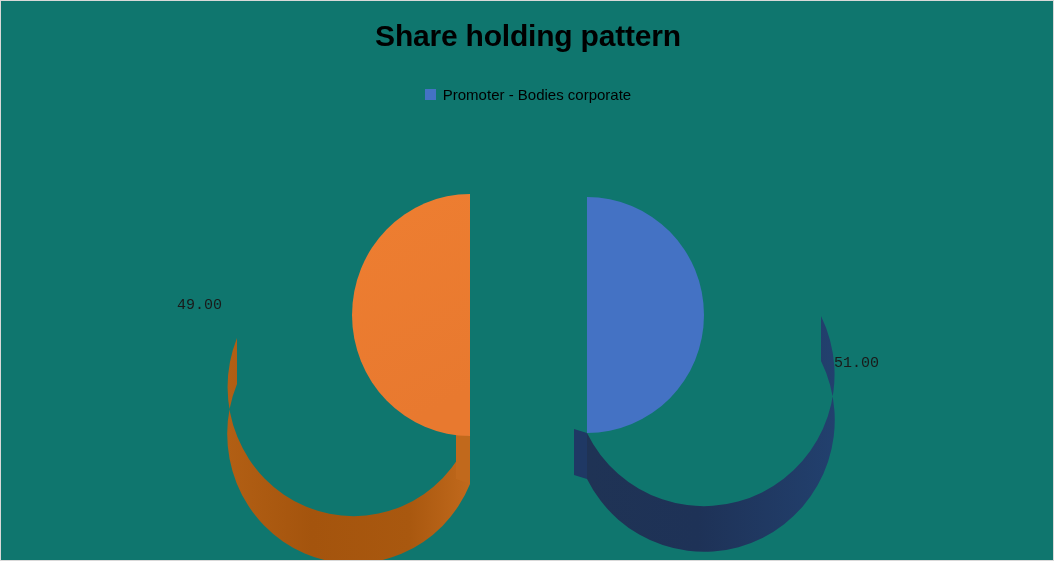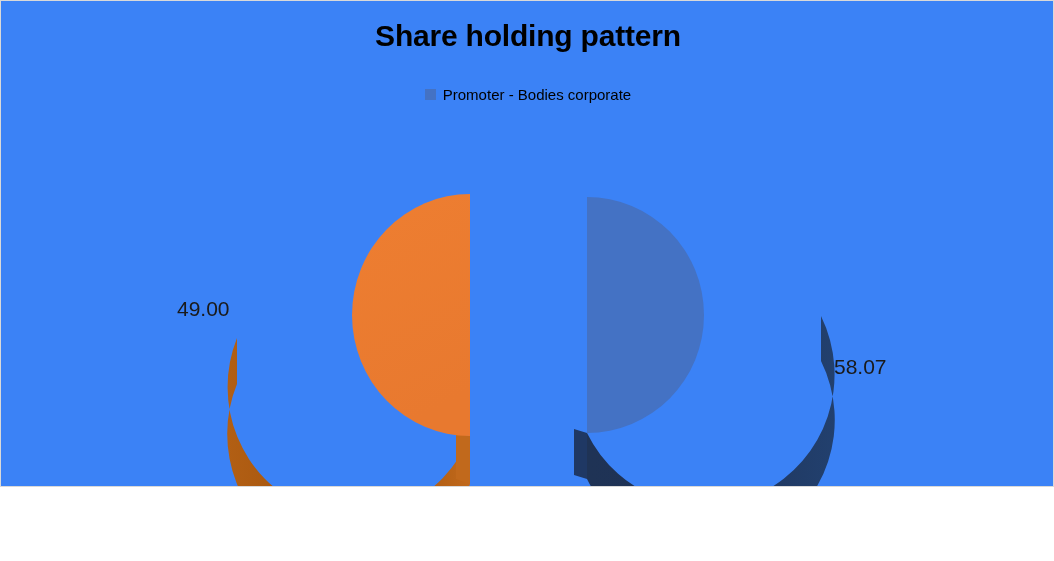--- a/index.html
+++ b/index.html
@@ -6,22 +6,22 @@
     margin: 0;
     padding: 0;
     background: #ffffff;
   }
   body {
     font-family: "Liberation Sans", sans-serif;
   }
   #chart-frame {
     position: relative;
     width: 1054px;
-    height: 487px;
-    background: #3b82f6;
+    height: 561px;
+    background: #0f766e;
     border: 1px solid #d9d9d9;
     box-sizing: border-box;
     overflow: hidden;
   }
   #chart-title {
     position: absolute;
     top: 18px;
     left: 0;
     width: 1054px;
     text-align: center;
@@ -61,22 +61,22 @@
   }
   #plot-area {
     position: absolute;
     left: 0;
     top: 0;
     width: 1054px;
     height: 561px;
   }
   .data-label {
     position: absolute;
-    font-family: Liberation Sans, sans-serif;
-    font-size: 21px;
+    font-family: Liberation Mono, monospace;
+    font-size: 15px;
     color: #1a1a1a;
     white-space: nowrap;
   }
   #label-left {
     left: 176px;
     top: 296px;
   }
   #label-right {
     left: 833px;
     top: 354px;
@@ -133,15 +133,15 @@
                A 117,118 0 0 1 586,478 Z"></path>
 
       <path fill="#1F3864" d="M 586,432 L 586,478 L 573,474 L 573,428 Z"></path>
 
       <path fill="#4472C4" d="M 586,196 A 117,118 0 0 1 586,432 Z"></path>
     </g>
   </svg>
 
   <div class="data-label" id="label-left">49.00</div>
 
-  <div class="data-label" id="label-right">58.07</div>
+  <div class="data-label" id="label-right">51.00</div>
 
 </div>
 
 </body></html>

